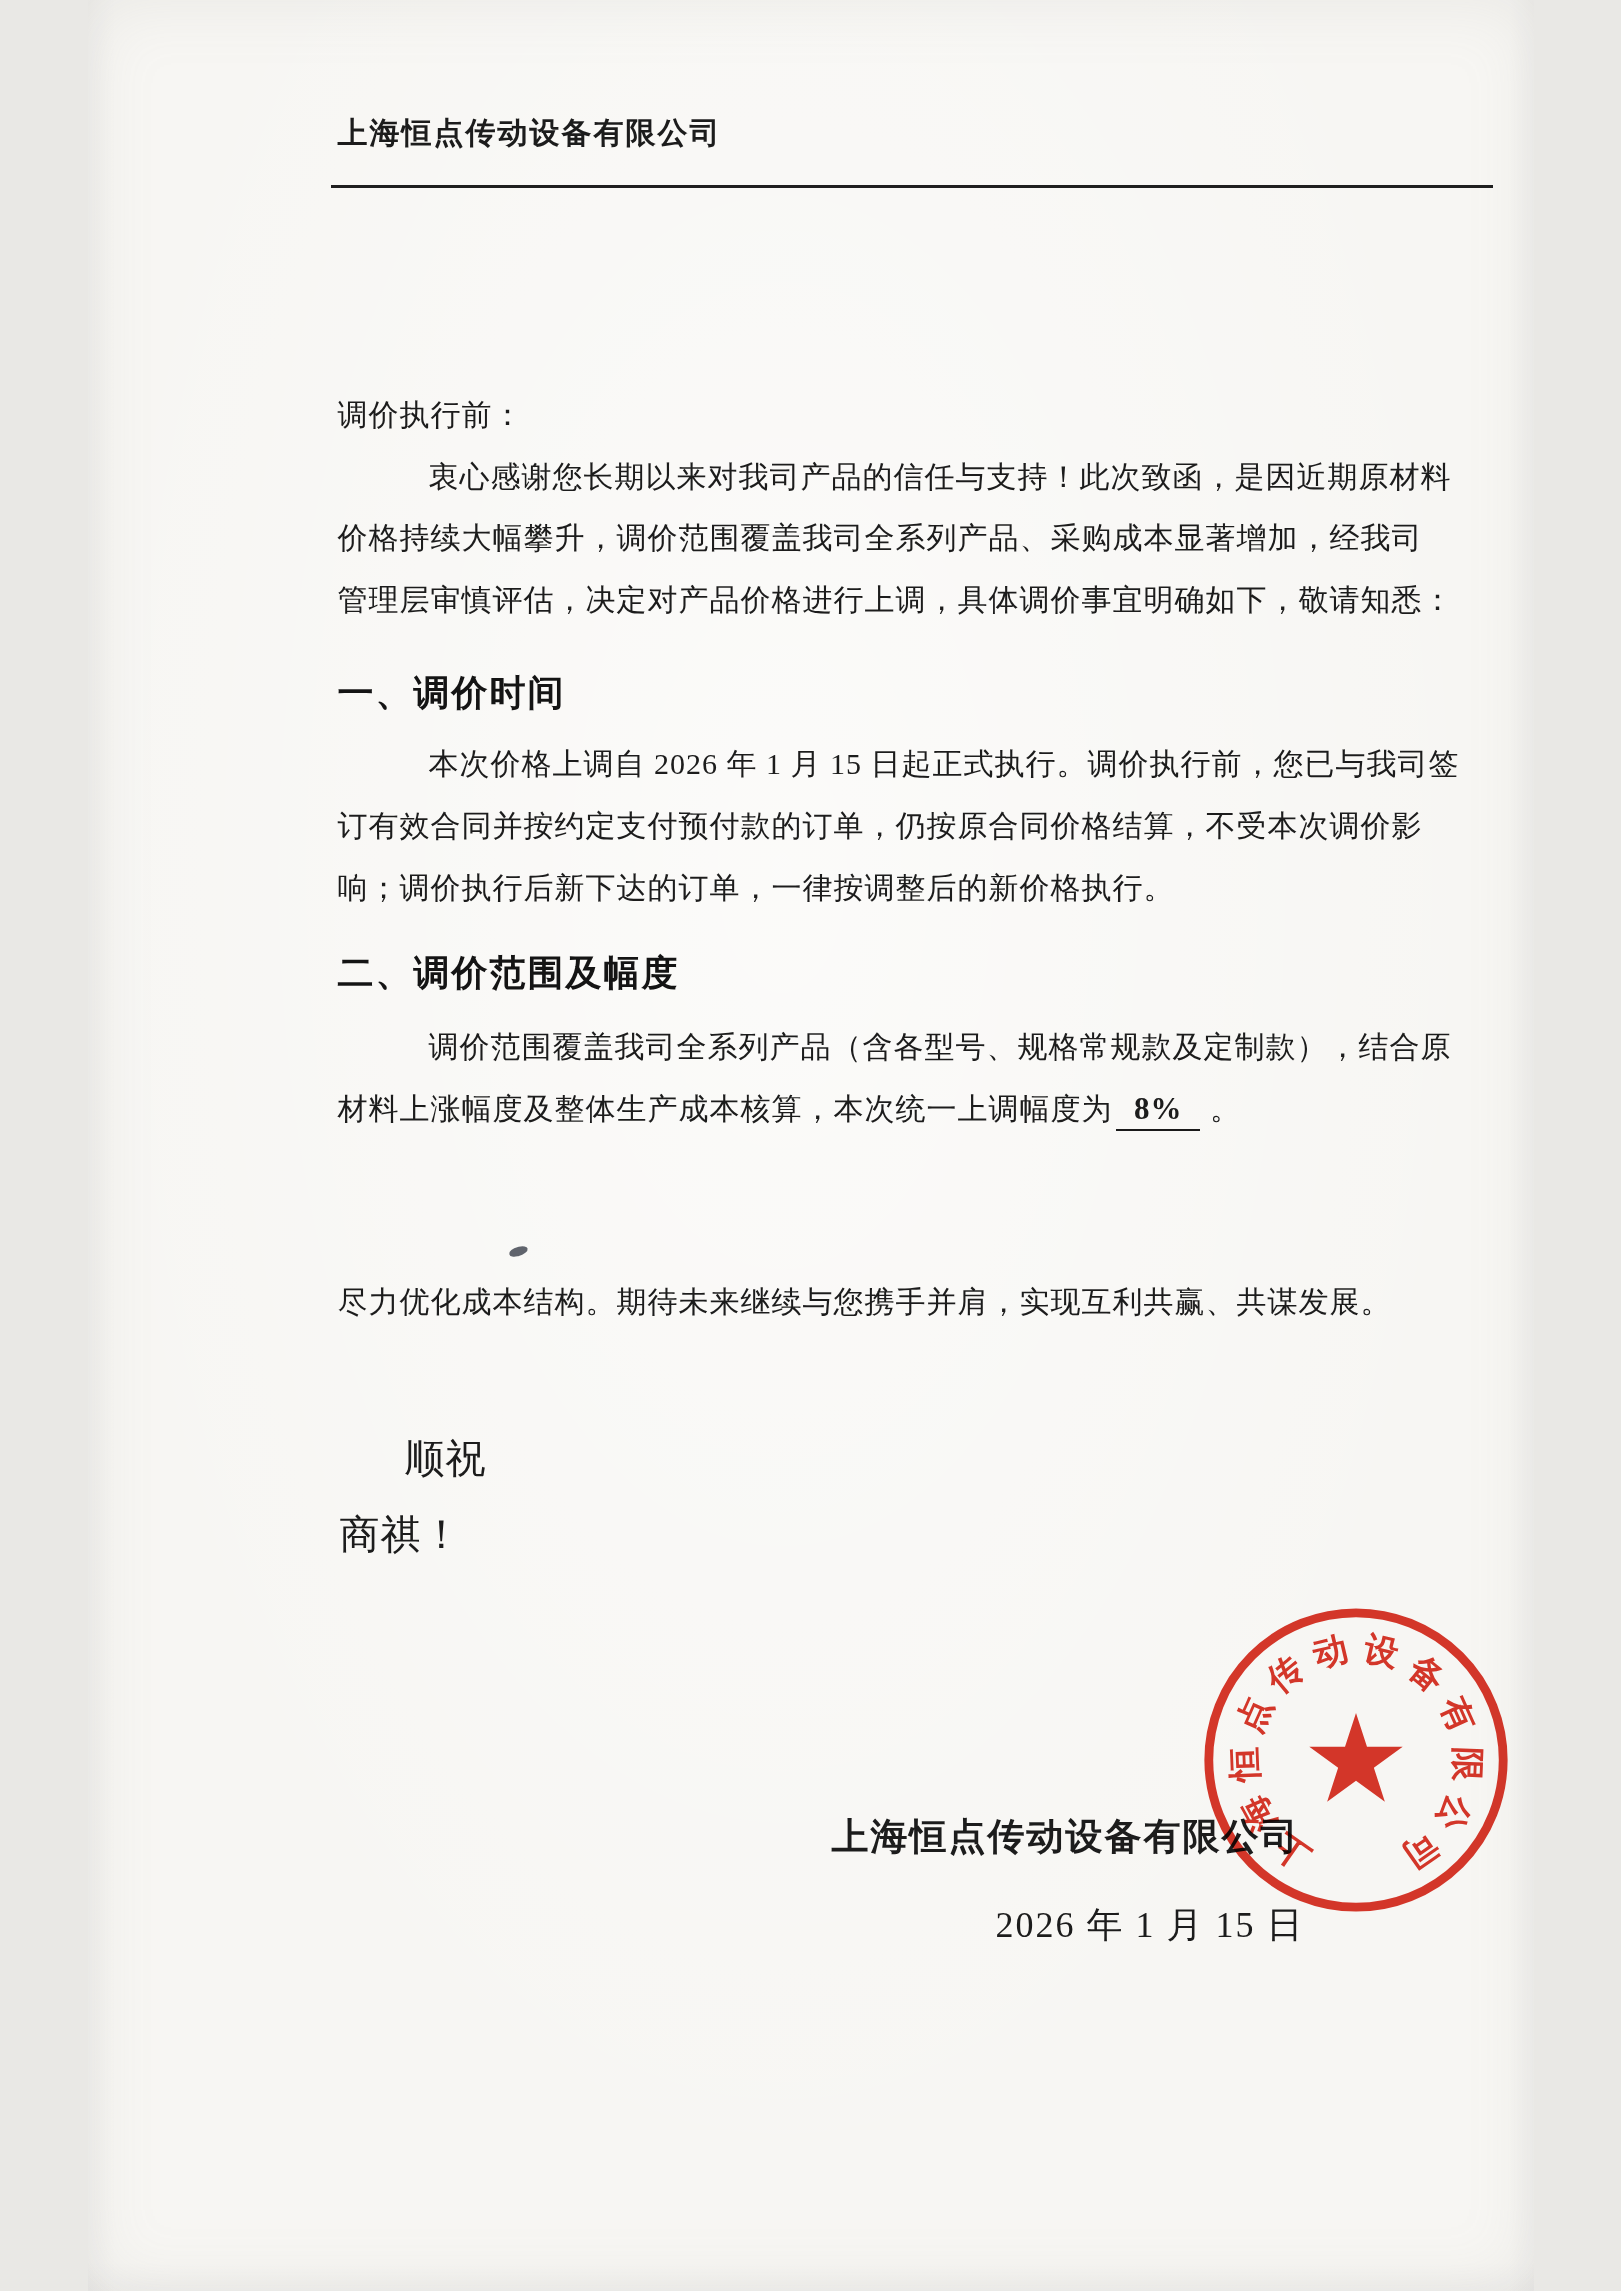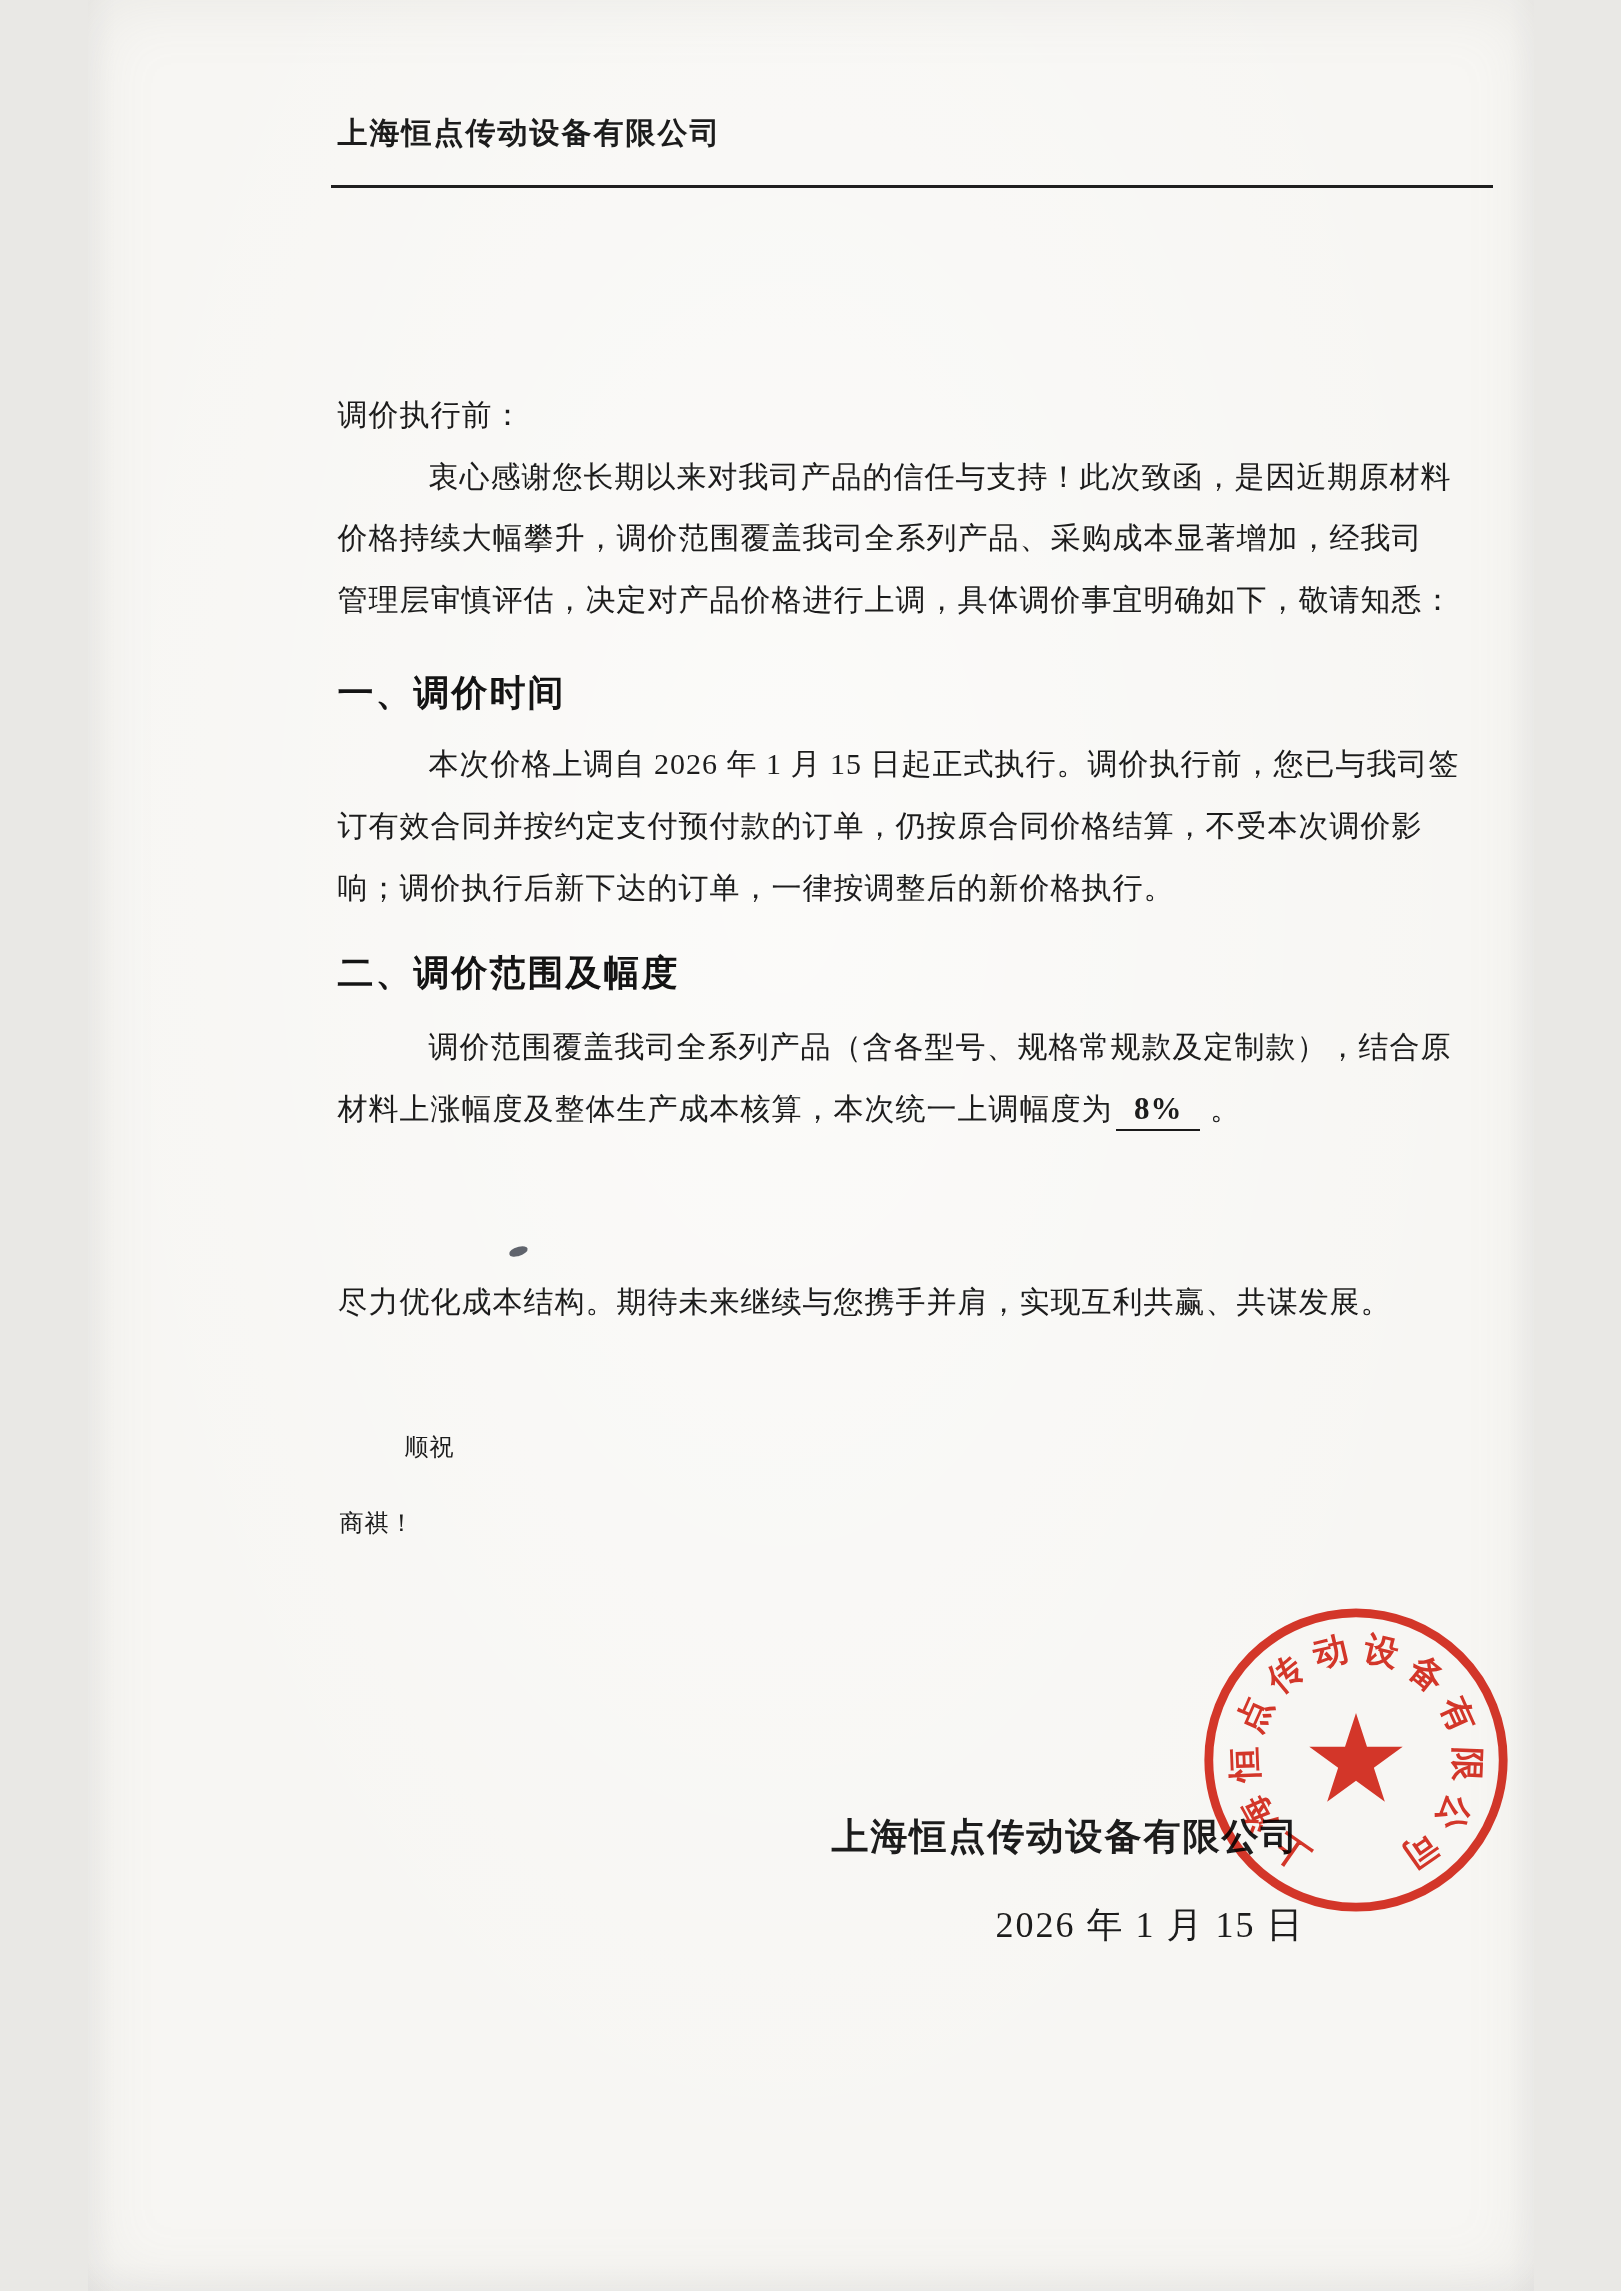--- a/index.html
+++ b/index.html
@@ -41,21 +41,21 @@
     font-family:"Liberation Sans","DejaVu Sans",sans-serif;
     font-size:36px;font-weight:700;letter-spacing:2px;white-space:nowrap;color:#141414;
   }
   .uv{
     font-weight:700;
     font-size:31px;
     border-bottom:2.9px solid #1a1a1a;
     padding:0 17.6px 2.9px 17.6px;
     margin-left:3.9px;margin-right:9.8px;
   }
-  .wish{position:absolute;font-size:24px;letter-spacing:1px;white-space:nowrap;}
+  .wish{position:absolute;font-size:40px;letter-spacing:1px;white-space:nowrap;}
   .sig-company{
     position:absolute;right:234px;top:1812px;
     font-size:37px;font-weight:600;letter-spacing:2px;white-space:nowrap;
   }
   .sig-date{
     position:absolute;right:229px;top:1901px;
     font-size:36px;letter-spacing:2px;white-space:nowrap;
   }
   .seal{
     position:absolute;left:1110px;top:1602px;width:316px;height:316px;

